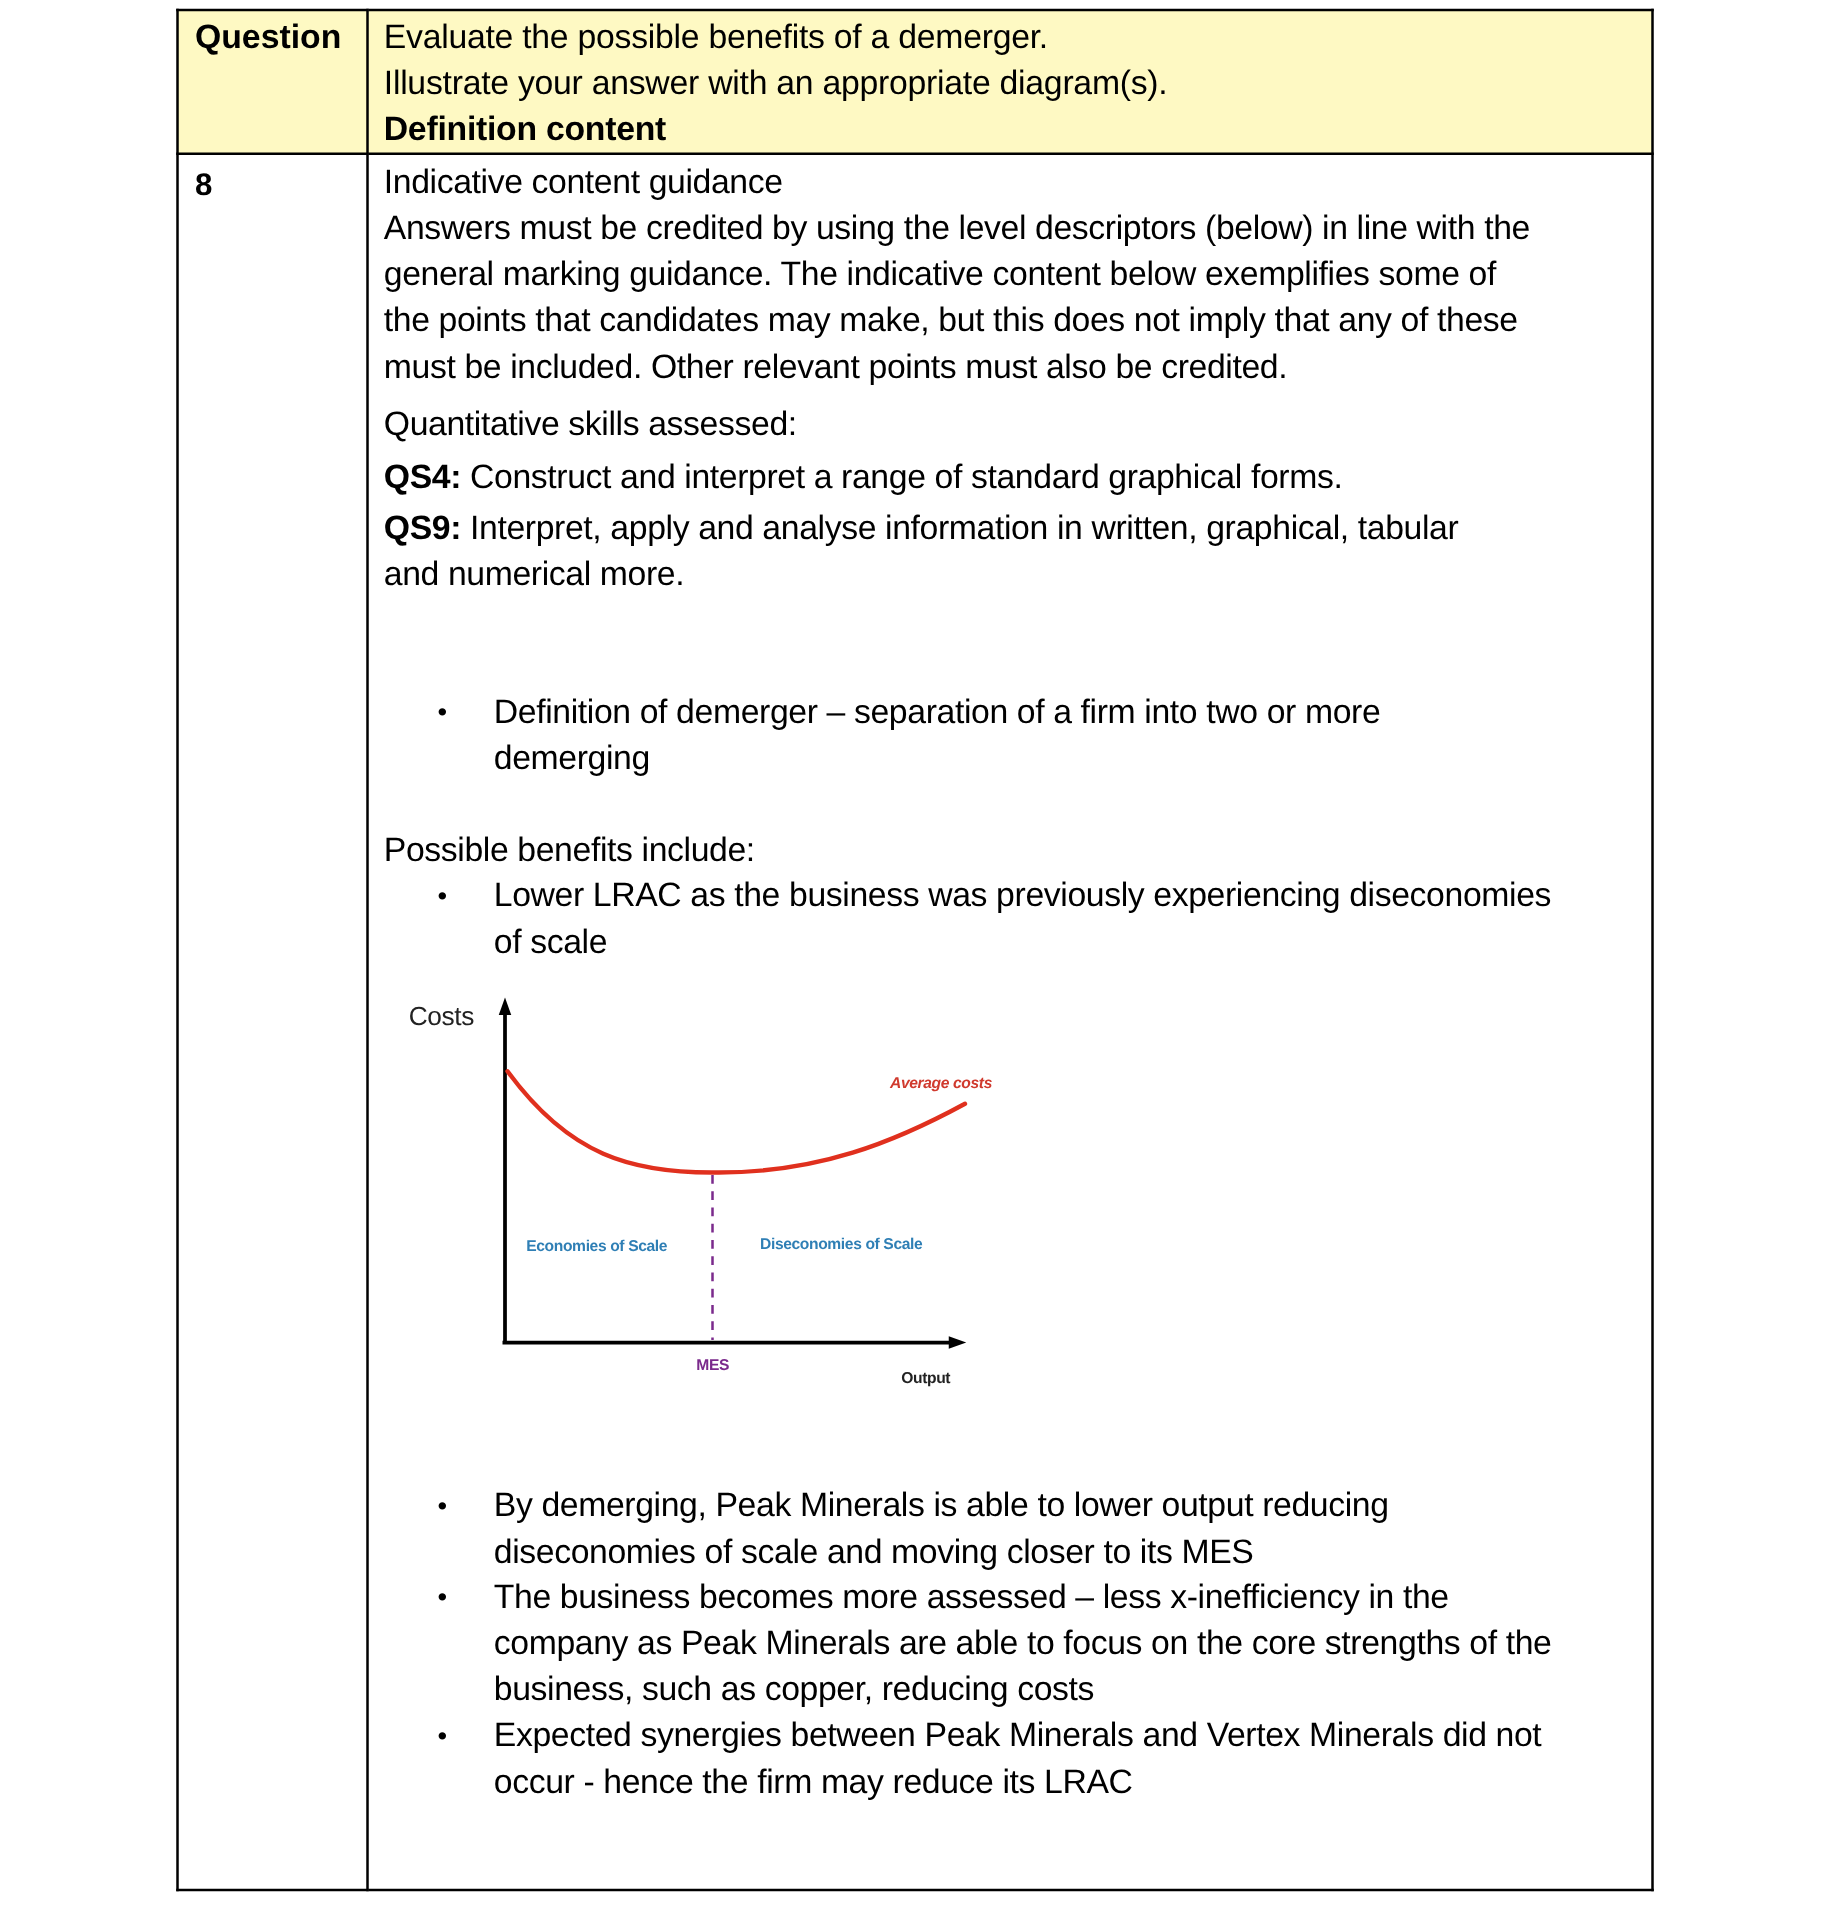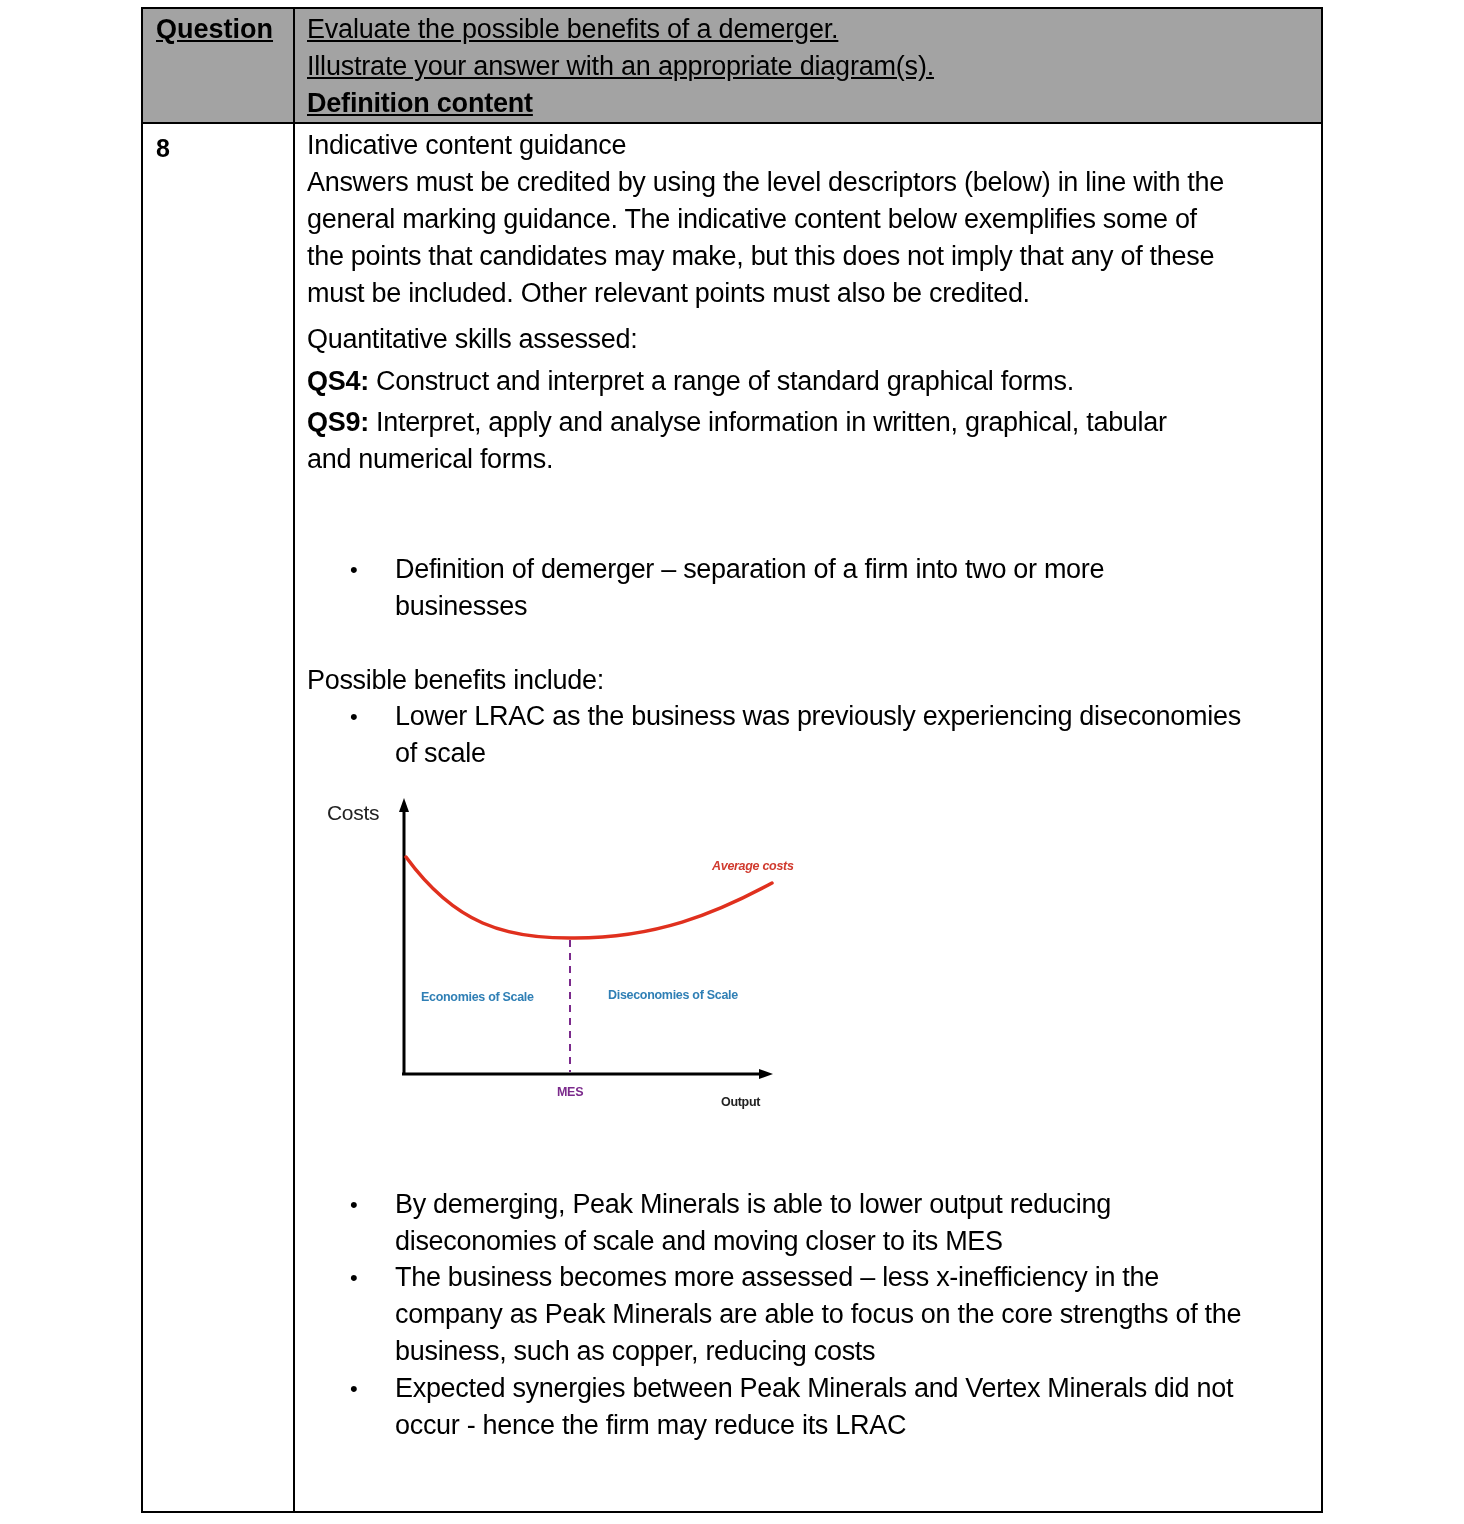--- a/index.html
+++ b/index.html
@@ -24,23 +24,22 @@
       border-collapse: collapse;
       table-layout: fixed;
     }
     .mark-table td {
       border: 2px solid #000;
       vertical-align: top;
       padding: 0;
     }
     .col-q { width: 152px; }
     .header-row td {
-      background: #a3a3a3;
+      background: #fef9c3;
       height: 108px;
-      text-decoration: underline;
     }
     .q-label {
       font-weight: bold;
       font-size: 27px;
       padding: 2px 0 0 13px;
       line-height: 37px;
     }
     .header-text {
       font-size: 27px;
       line-height: 37px;
@@ -127,28 +126,28 @@
       </div>
 
       <div class="block" style="top:197px;">Quantitative skills assessed:</div>
 
       <div class="block" style="top:239px;">
         <span class="bold">QS4:</span><span> Construct and interpret a range of standard graphical forms.</span>
       </div>
 
       <div class="block" style="top:280px;">
         <div><span class="bold">QS9:</span><span> Interpret, apply and analyse information in written, graphical, tabular</span></div>
-        <div>and numerical forms.</div>
+        <div>and numerical more.</div>
       </div>
 
       <div class="bullet-item" style="top:427px;">
         <span class="bullet-dot">•</span>
         <div class="bullet-text">
           <div>Definition of demerger – separation of a firm into two or more</div>
-          <div>businesses</div>
+          <div>demerging</div>
         </div>
       </div>
 
       <div class="block" style="top:538px;">Possible benefits include:</div>
 
       <div class="bullet-item" style="top:574px;">
         <span class="bullet-dot">•</span>
         <div class="bullet-text">
           <div>Lower LRAC as the business was previously experiencing diseconomies</div>
           <div>of scale</div>

